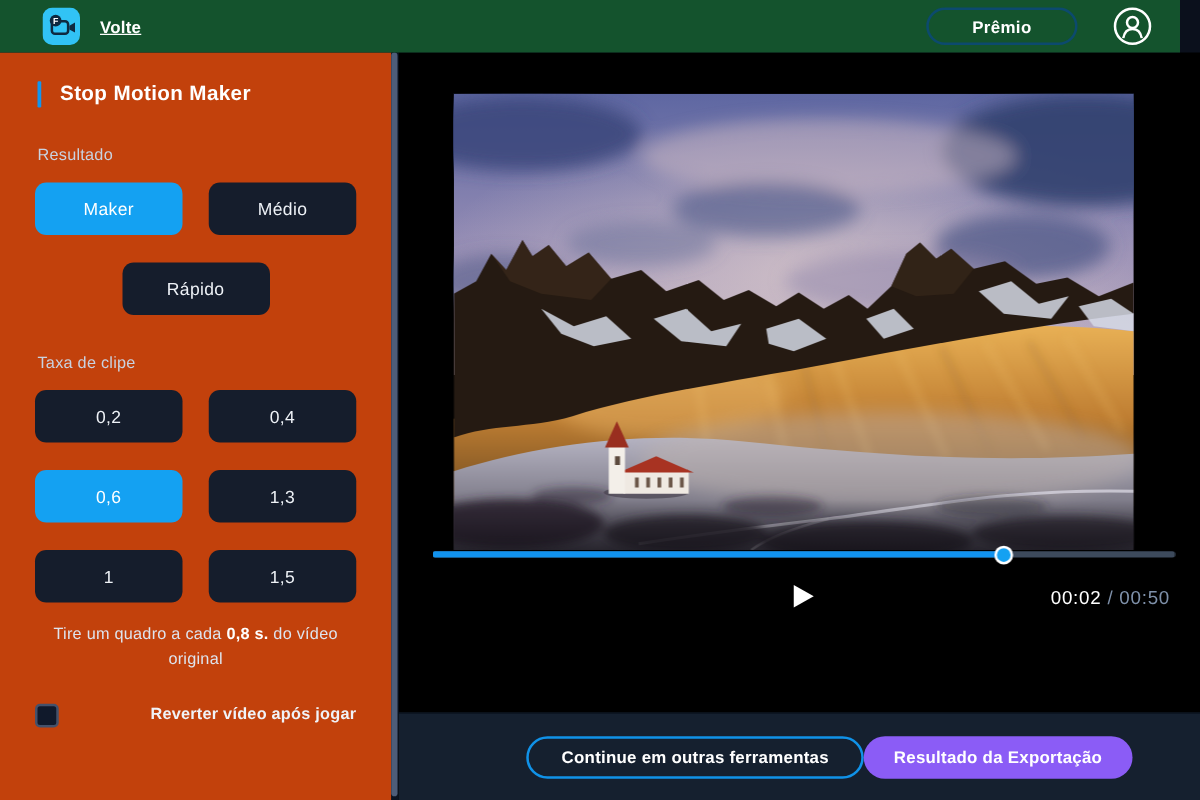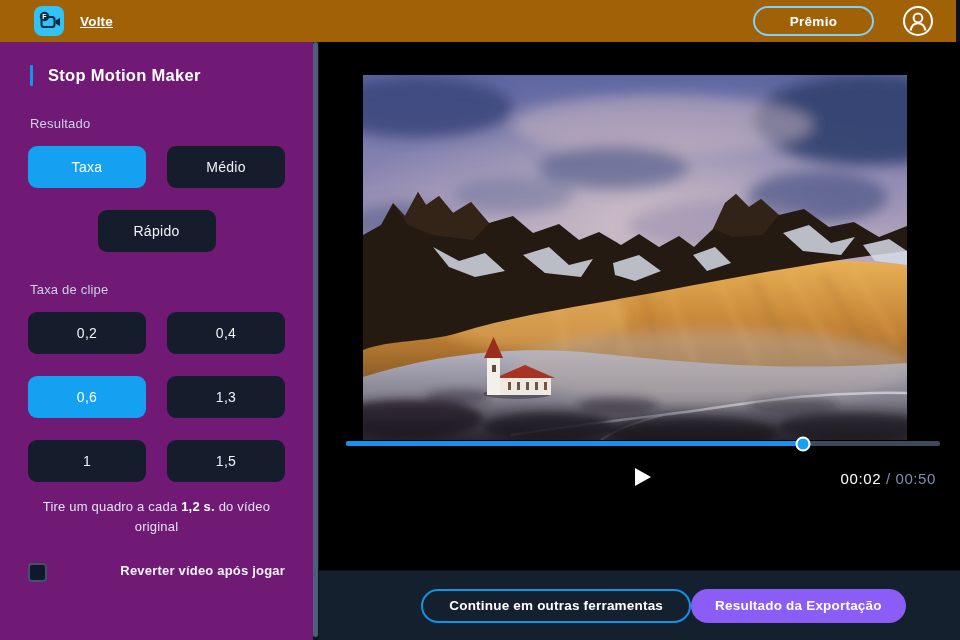--- a/index.html
+++ b/index.html
@@ -1,33 +1,33 @@
 <!DOCTYPE html>
 <html><head>
 <meta charset="utf-8">
 <style>
   * { margin:0; padding:0; box-sizing:border-box; }
   html,body { width:960px; height:640px; overflow:hidden; }
   body { font-family:"Liberation Sans", sans-serif; background:#0b101c; position:relative; color:#fff; }
 
   
-  .topbar { position:absolute; left:0; top:0; right:4px; height:42px; background:#a16207;
+  .topbar { position:absolute; left:0; top:0; right:16px; height:42px; background:#14532d;
             display:flex; align-items:center; padding:0 22px 0 34px; z-index:10; }
   .logo { width:30px; height:30px; margin-right:16px; cursor:pointer; }
   .back-link { color:#fff; font-size:13.5px; font-weight:600; text-decoration:underline;
                letter-spacing:.2px; cursor:pointer; }
   .topbar-spacer { flex:1; }
-  .premium-btn { width:121px; height:30px; border:2px solid #7dd3fc; border-radius:16px;
+  .premium-btn { width:121px; height:30px; border:2px solid #0c4a6e; border-radius:16px;
                  background:transparent; color:#fff; font-size:13.5px; font-weight:600;
                  letter-spacing:.3px; display:flex; align-items:center; justify-content:center;
                  margin-right:28px; cursor:pointer; font-family:inherit; }
   .avatar-btn { width:32px; height:32px; cursor:pointer; background:none; border:none; padding:0; }
 
   
-  .sidebar { position:absolute; left:0; top:42px; bottom:0; width:313px; background:#701a75; }
+  .sidebar { position:absolute; left:0; top:42px; bottom:0; width:313px; background:#c2410c; }
   .sidebar-title { display:flex; align-items:center; margin:23px 0 0 30px; }
   .accent-bar { width:3px; height:21px; background:#1196ef; margin-right:15px; border-radius:1px; }
   .page-title { font-size:16.5px; font-weight:700; color:#fff; letter-spacing:.3px; }
   .section-label { margin:30px 30px 15px; font-size:13px; font-weight:500; color:#c9d2e0;
                    letter-spacing:.2px; }
   .opt-grid { display:grid; grid-template-columns:118px 118px; column-gap:21px; row-gap:22px;
               margin-left:28px; }
   .opt-btn { display:flex; align-items:center; justify-content:center; width:118px; height:42px;
              border-radius:9px; background:#151d2c; color:#eef2f7; font-size:14px; font-weight:500;
              letter-spacing:.3px; border:none; cursor:pointer; font-family:inherit; }
@@ -98,36 +98,36 @@
 </header>
 
 <aside class="sidebar">
   <div class="sidebar-title">
     <div class="accent-bar"></div>
     <h1 class="page-title">Stop Motion Maker</h1>
   </div>
 
   <div class="section-label">Resultado</div>
   <div class="opt-grid">
-    <button class="opt-btn active">Taxa</button>
+    <button class="opt-btn active">Maker</button>
     <button class="opt-btn">Médio</button>
   </div>
   <button class="opt-btn opt-center">Rápido</button>
 
   <div class="section-label">Taxa de clipe</div>
   <div class="opt-grid">
     <button class="opt-btn">0,2</button>
     <button class="opt-btn">0,4</button>
     <button class="opt-btn active">0,6</button>
     <button class="opt-btn">1,3</button>
     <button class="opt-btn">1</button>
     <button class="opt-btn">1,5</button>
   </div>
 
-  <p class="frame-note"><span>Tire um quadro a cada </span><b>1,2 s.</b><span> do vídeo original</span></p>
+  <p class="frame-note"><span>Tire um quadro a cada </span><b>0,8 s.</b><span> do vídeo original</span></p>
 
   <div class="reverse-row">
     <div class="checkbox"></div>
     <div class="reverse-label">Reverter vídeo após jogar</div>
   </div>
 </aside>
 
 <div class="scrollbar">
   <div class="scroll-thumb"></div>
 </div>

